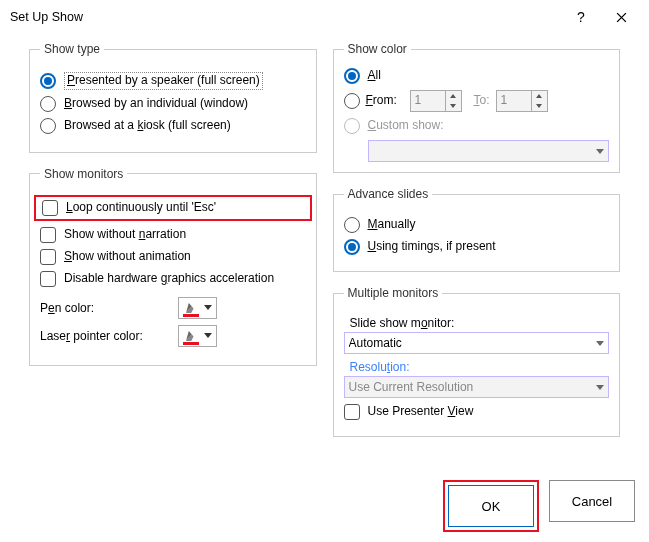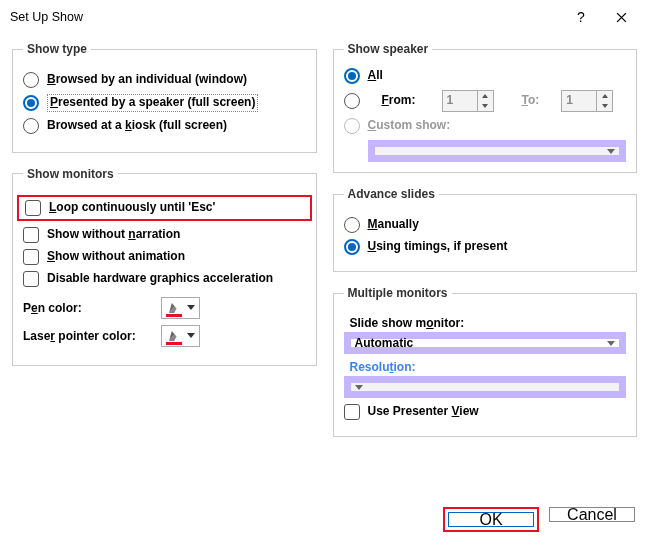--- a/index.html
+++ b/index.html
@@ -27,23 +27,22 @@
     height: 30px;
     display: flex;
     align-items: center;
     justify-content: center;
     font-size: 14px;
   }
   .titlebar .help { font-size: 14px; }
   .titlebar .close svg { width: 11px; height: 11px; }
   .content {
     display: flex;
-    padding: 0 12px;
+    padding: 0 29px;
     gap: 16px;
-    font-weight: bold;
   }
   .col { flex: 1; min-width: 0; }
   fieldset {
     border: 1px solid #ccc;
     margin: 8px 0 14px 0;
     padding: 10px 10px 12px 10px;
     position: relative;
   }
   legend {
     font-size: 12px;
@@ -106,38 +105,38 @@
   }
   .numwrap.dis { color: #888; }
   .numwrap .val { flex:1; display:flex; align-items:center; padding-left:4px; font-size:12px; }
   .numwrap .spin { width: 16px; display:flex; flex-direction:column; border-left:1px solid #aaa; }
   .numwrap .spin div { flex:1; display:flex; align-items:center; justify-content:center; }
   .ar-up, .ar-dn { width:0;height:0;border-left:3px solid transparent;border-right:3px solid transparent; }
   .ar-up { border-bottom:4px solid #555; }
   .ar-dn { border-top:4px solid #555; }
   .dis-text { color: #999; }
   .combo {
-    height: 22px; border:7px solid #c4b5fd; display:flex; align-items:center;
+    height: 22px; border:1px solid #c4b5fd; display:flex; align-items:center;
     padding: 0 4px; justify-content: space-between; background:#fff;
   }
   .combo.dis { background:#f3f3f3; color:#888; }
   .combo .cv { font-size: 12px; overflow:hidden; white-space:nowrap; }
   .combo .car { width:0;height:0;border-left:4px solid transparent;border-right:4px solid transparent;border-top:5px solid #666; }
   .section-label { margin: 6px 0 2px 6px; font-size:12px; }
   .btnrow {
     position: absolute;
     bottom: 10px; right: 14px;
     display: flex; gap: 10px;
   }
   .btn {
-    height: 15px; min-width: 86px;
+    height: 42px; min-width: 86px;
     border: 1px solid #888;
     background: #fff;
     display: flex; align-items: center; justify-content: center;
-    font-size: 16px;
+    font-size: 13px;
   }
   .btn.primary { border-color: #0067c0; }
   .hl-red { border: 2px solid #e81123; }
   .hl-pad { padding: 3px 6px; margin: 4px -6px; }
   .fs-slides .slide-all { margin-top: 2px; }
   .right fieldset { padding-bottom: 10px; }
   .mm .combo { width: 100%; margin-bottom: 6px; }
   .mm .reslbl { color:#3b82f6; margin:2px 0 2px 6px; }
 </style>
 </head>
@@ -152,26 +151,26 @@
         <path d="M1 1 L9 9 M9 1 L1 9" stroke="#000" stroke-width="1.2"></path>
       </svg>
   </div>
 </div>
 
 <div class="content">
   <div class="col left">
     <fieldset>
       <legend>Show type</legend>
       <div class="radio-row">
+        <span class="radio sel"></span>
+        <span class="lbl dottedbox"><u>P</u>resented by a speaker (full screen)</span>
+      </div>
+      <div class="radio-row">
         <span class="radio"></span>
         <span class="lbl"><u>B</u>rowsed by an individual (window)</span>
-      </div>
-      <div class="radio-row">
-        <span class="radio sel"></span>
-        <span class="lbl dottedbox"><u>P</u>resented by a speaker (full screen)</span>
       </div>
       <div class="radio-row">
         <span class="radio"></span>
         <span class="lbl">Browsed at a <u>k</u>iosk (full screen)</span>
       </div>
     </fieldset>
 
     <fieldset>
       <legend>Show monitors</legend>
       <div class="hl-red hl-pad">
@@ -210,26 +209,26 @@
             <span class="underline"></span>
           </span>
           <span class="dd-caret"></span>
         </span>
       </div>
     </fieldset>
   </div>
 
   <div class="col right">
     <fieldset class="fs-slides">
-      <legend>Show speaker</legend>
+      <legend>Show color</legend>
       <div class="radio-row slide-all">
         <span class="radio sel"></span>
         <span class="lbl"><u>A</u>ll</span>
       </div>
-      <div class="radio-row" style="gap:22px">
+      <div class="radio-row" style="gap:6px">
         <span class="radio"></span>
         <span class="lbl" style="width:38px"><u>F</u>rom:</span>
         <span class="numwrap dis">
           <span class="val">1</span>
           <span class="spin">
               <div>
                 <span class="ar-up"></span>
               </div>
               <div>
                 <span class="ar-dn"></span>
@@ -275,20 +274,21 @@
 
     <fieldset class="mm">
       <legend>Multiple monitors</legend>
       <div class="section-label">Slide show m<u>o</u>nitor:</div>
       <div class="combo">
         <span class="cv">Automatic</span>
         <span class="car"></span>
       </div>
       <div class="reslbl">Resolu<u>t</u>ion:</div>
       <div class="combo dis">
+        <span class="cv">Use Current Resolution</span>
         <span class="car"></span>
       </div>
       <div class="check-row" style="margin-top:4px">
         <span class="check"></span>
         <span class="lbl">Use Presenter <u>V</u>iew</span>
       </div>
     </fieldset>
   </div>
 </div>
 

